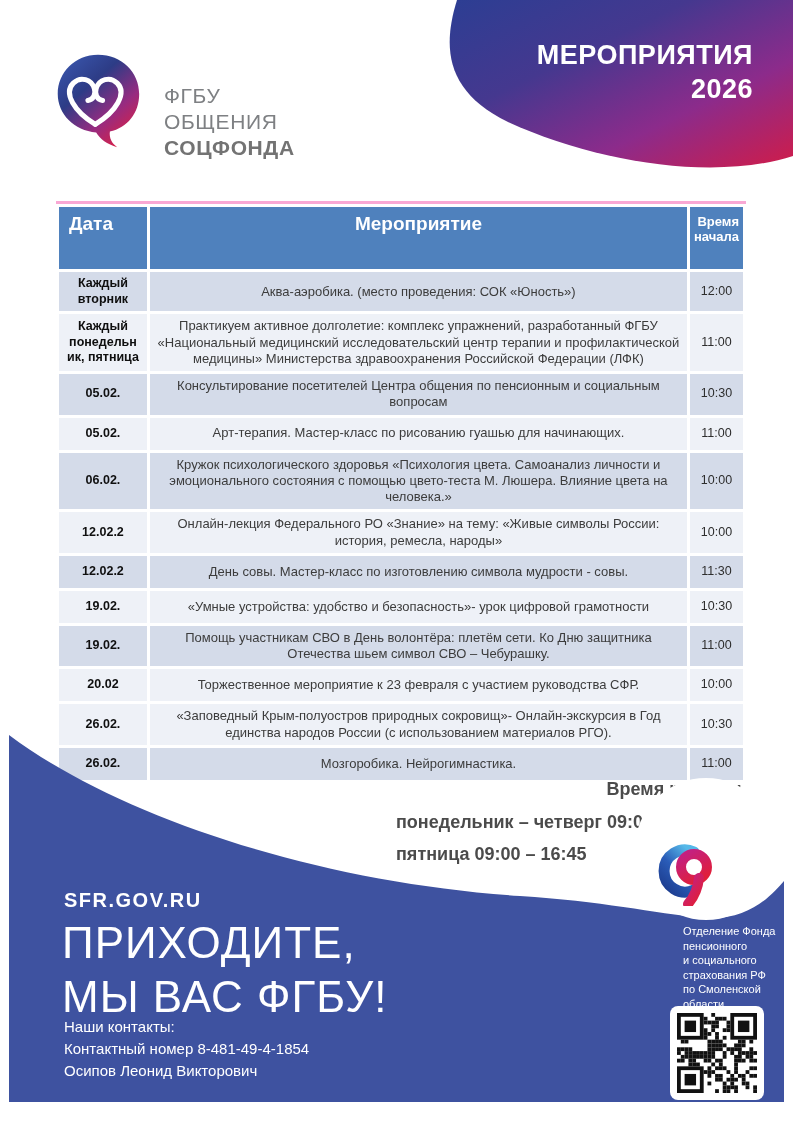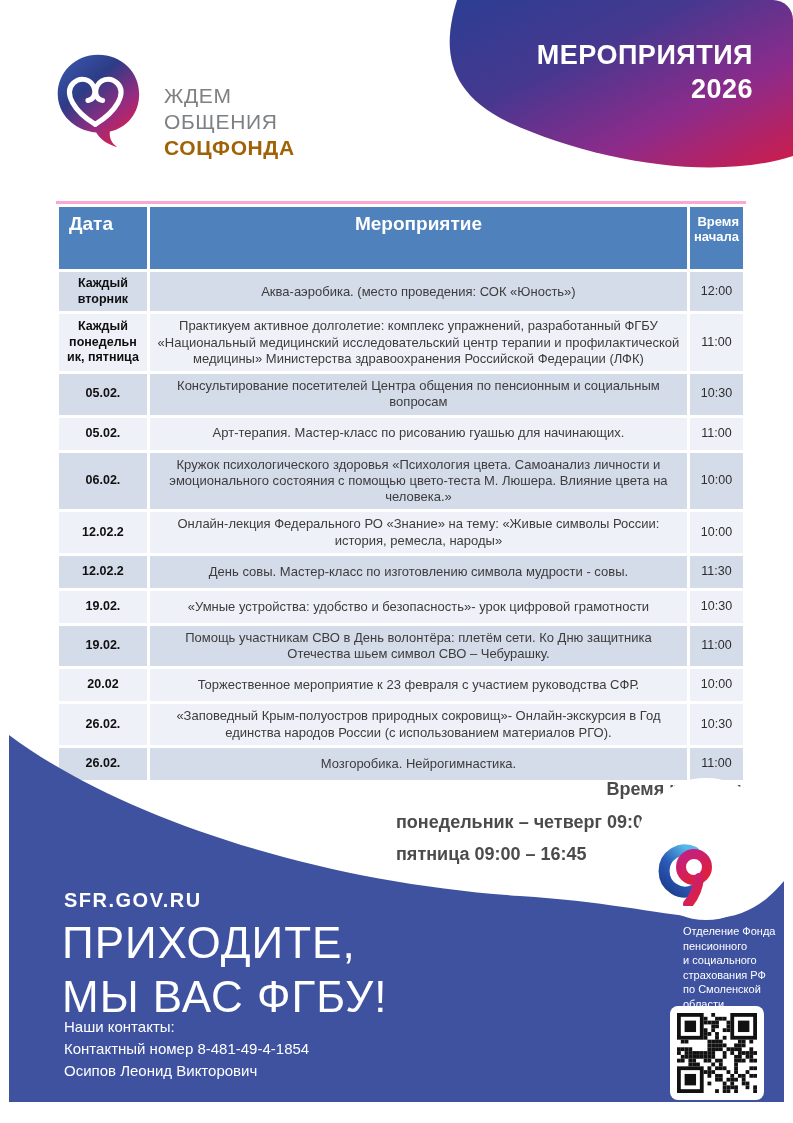--- a/index.html
+++ b/index.html
@@ -1,28 +1,28 @@
 <!DOCTYPE html>
 <html><head>
 <meta charset="utf-8">
 <style>
   html,body{margin:0;padding:0;background:#fff;}
   .page{position:relative;width:793px;height:1123px;background:#ffffff;overflow:hidden;
-        font-family:"Liberation Sans",sans-serif;border-radius:20px;}
+        font-family:"Liberation Sans",sans-serif;}
 
   
   .banner-svg{position:absolute;top:0;left:430px;width:363px;height:190px;}
   .banner-text{position:absolute;top:38px;right:40px;text-align:right;color:#fff;
                font-weight:bold;font-size:27px;line-height:34px;letter-spacing:0.5px;}
 
   
   .logo-svg{position:absolute;top:52px;left:54px;width:88px;height:97px;}
   .logo-text{position:absolute;top:83px;left:164px;font-size:21px;line-height:26px;
              color:#7e8083;letter-spacing:0.6px;}
-  .logo-text .bold{font-weight:bold;color:#a16207;}
+  .logo-text .bold{font-weight:bold;color:#737373;}
 
   
   .tbl{position:absolute;top:201px;left:56px;width:690px;border-collapse:separate;
        border-spacing:3px;border-top:3px solid #f9a8d4;}
   .tbl th{background:#4f81bd;color:#fff;vertical-align:top;box-sizing:border-box;
           padding:6px 4px;height:62px;font-weight:bold;}
   th.c-date{text-align:left;padding-left:10px;font-size:19px;}
   th.c-event{text-align:center;font-size:19px;}
   th.c-time{text-align:right;font-size:13px;line-height:1.15;padding-top:8px;}
   .tbl td{box-sizing:border-box;padding:4px 6px;height:32px;text-align:center;
@@ -81,21 +81,21 @@
         <stop offset="0.35" stop-color="#2d3c86"></stop>
         <stop offset="0.68" stop-color="#972b80"></stop>
         <stop offset="1" stop-color="#e41f3d"></stop>
       </linearGradient>
     </defs>
     <path d="M48 3 C74 3 93 22 93 46 C93 67 80 83 61 87 C60 94 63 100 69 104 C58 101 50 95 46 88 C22 86 4 68 4 46 C4 22 23 3 48 3 Z" fill="url(#hg1)"></path>
     <path d="M45 79 C22 65 10 45 21 34 C29 26 41 30 44 40 C46 46 43 52 37 53" fill="none" stroke="#ffffff" stroke-width="5.5" stroke-linecap="round"></path>
     <path d="M45 79 C68 65 80 45 69 34 C61 26 49 30 46 40 C44 46 47 52 53 53" fill="none" stroke="#ffffff" stroke-width="5.5" stroke-linecap="round"></path>
   </svg>
   <div class="logo-text">
-    <div>ЖДЕМ</div>
+    <div>ФГБУ</div>
     <div>ОБЩЕНИЯ</div>
     <div class="bold">СОЦФОНДА</div>
   </div>
 
   <table class="tbl">
     <colgroup>
         <col style="width:88px">
         <col style="width:540px">
         <col style="width:50px">
       </colgroup>

